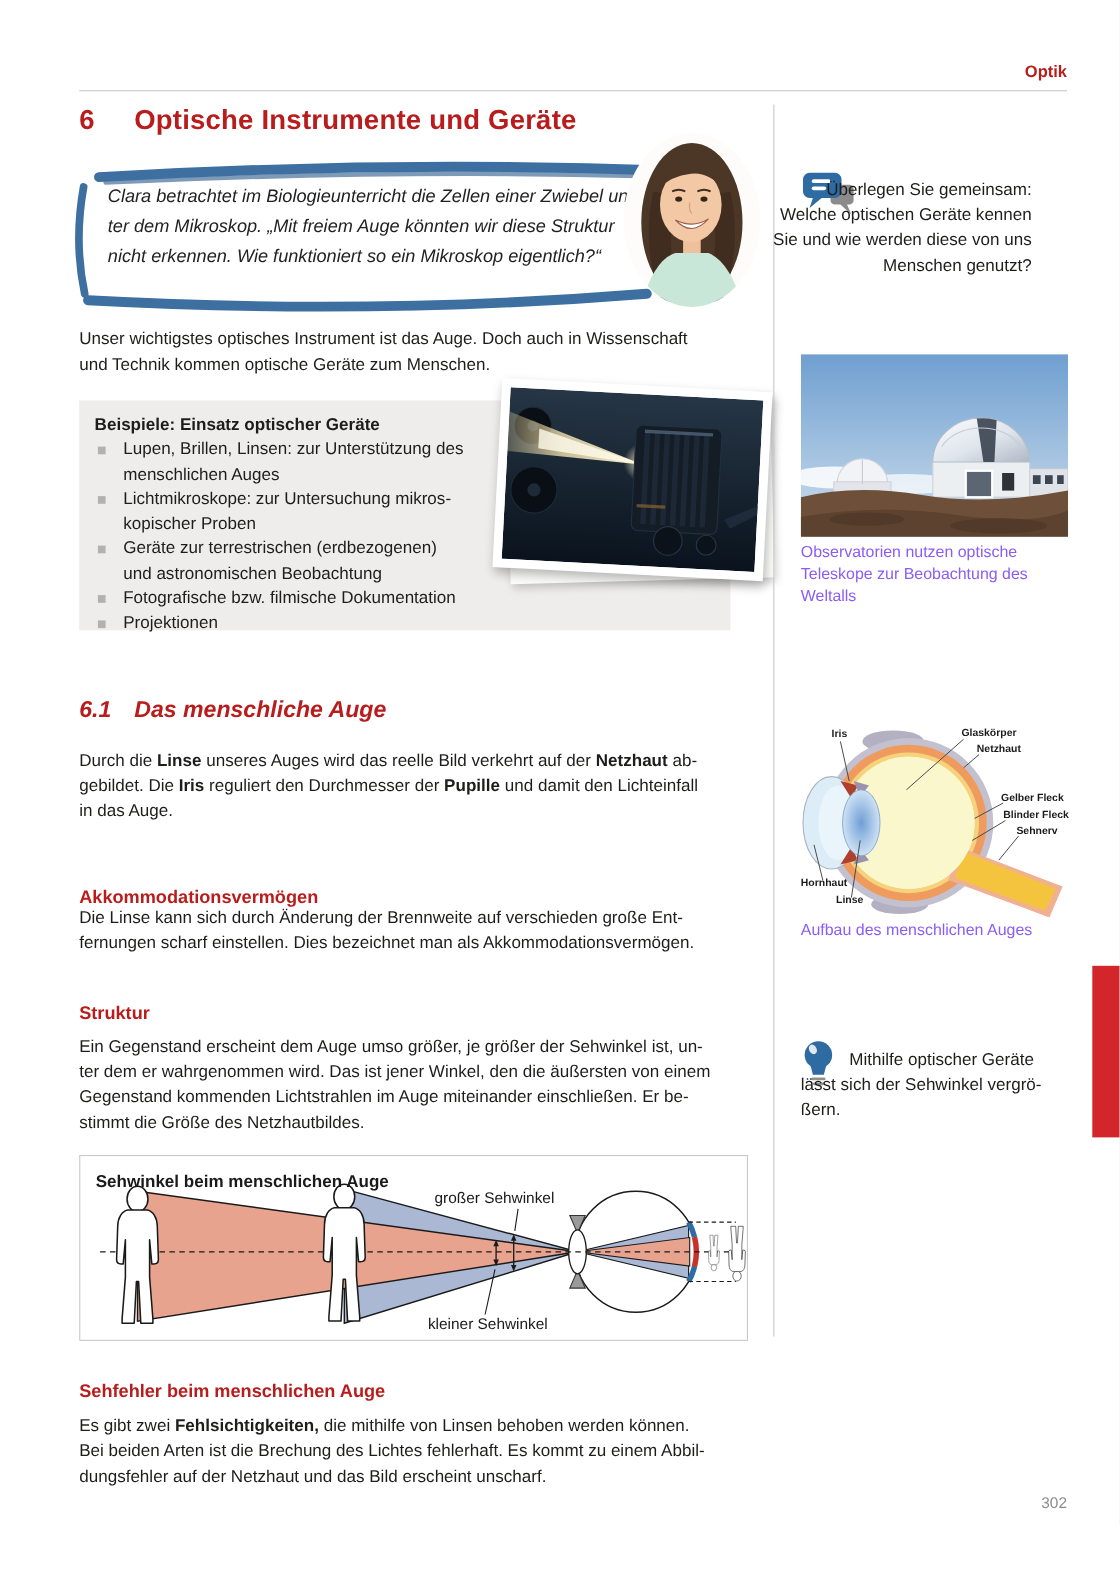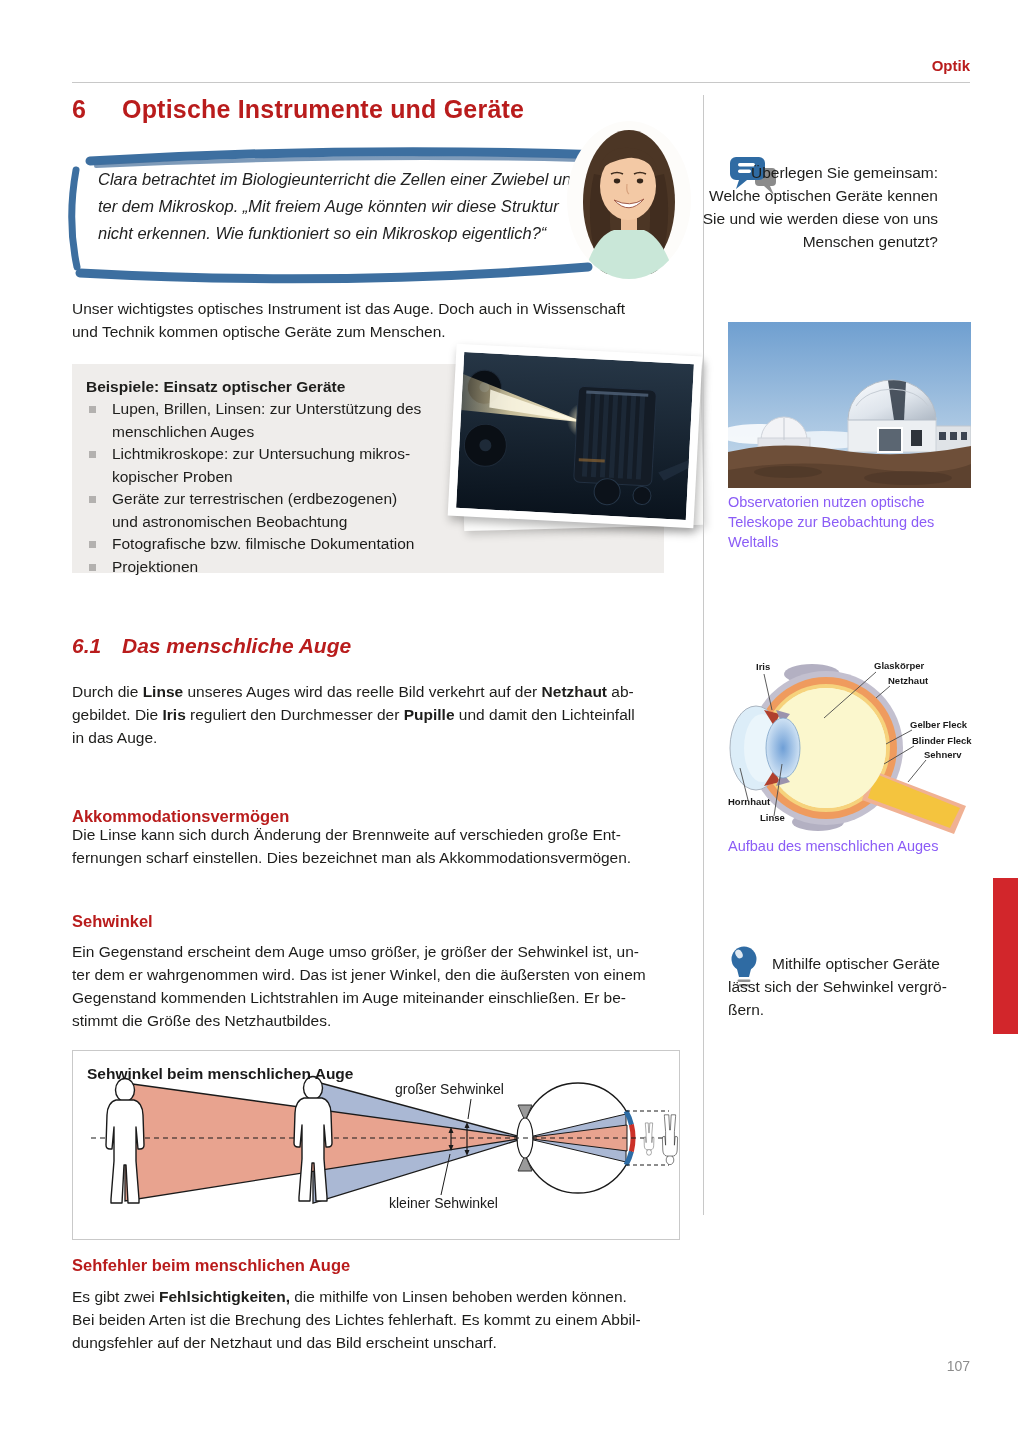--- a/index.html
+++ b/index.html
@@ -228,40 +228,40 @@
       <text x="2" y="153">Hornhaut</text>
       <text x="34" y="169">Linse</text>
     </g>
   </svg>
   <div class="abs caption" style="left:728px;top:836px;width:246px;">Aufbau des menschlichen Auges</div>
 
   <div class="abs sub-h red" style="left:72px;top:795px;margin-top:12px;">Akkommodationsvermögen</div>
   <div class="abs body-text" style="left:72px;top:823px;width:622px;">Die Linse kann sich durch Änderung der Brennweite auf verschieden große Ent-
 fernungen scharf einstellen. Dies bezeichnet man als Akkommodationsvermögen.</div>
 
-  <div class="abs sub-h red" style="left:72px;top:912px;">Sehwinkel</div>
+  <div class="abs sub-h red" style="left:72px;top:912px;">Struktur</div>
   <div class="abs body-text" style="left:72px;top:940px;width:622px;">Ein Gegenstand erscheint dem Auge umso größer, je größer der Sehwinkel ist, un-
 ter dem er wahrgenommen wird. Das ist jener Winkel, den die äußersten von einem
 Gegenstand kommenden Lichtstrahlen im Auge miteinander einschließen. Er be-
 stimmt die Größe des Netzhautbildes.</div>
 
   <svg class="abs" style="left:730px;top:946px;" width="30" height="46" viewBox="0 0 30 46">
     <circle cx="14" cy="13" r="12.5" fill="#2f6ba3"></circle>
     <path d="M7,23 L21,23 L19,31 L9,31 Z" fill="#2f6ba3"></path>
     <ellipse cx="9" cy="8" rx="3.4" ry="4.6" fill="#ffffff" opacity=".85" transform="rotate(-28 9 8)"></ellipse>
     <rect x="7.5" y="33.5" width="13" height="2.6" rx="1.3" fill="#8f8f8f"></rect>
     <rect x="9" y="38" width="10" height="2.6" rx="1.3" fill="#8f8f8f"></rect>
   </svg>
   <div class="abs sidebar-note" style="left:728px;top:952px;width:246px;text-indent:44px;">Mithilfe optischer Geräte
 lässt sich der Sehwinkel vergrö-
 ßern.</div>
 
   <div class="abs" style="left:993px;top:878px;width:25px;height:156px;background:#d2262b;"></div>
 
-  <div class="abs" style="left:72px;top:1050px;width:608px;height:190px;border:1px solid #c9c9c9;box-sizing:border-box;background:#ffffff;">
+  <div class="abs" style="left:72px;top:1050px;width:608px;height:169px;border:1px solid #c9c9c9;box-sizing:border-box;background:#ffffff;">
     <svg width="606" height="164" viewBox="0 0 606 164">
       <defs>
         <g id="figPerson">
           <ellipse cx="0" cy="-55" rx="9.5" ry="11.5" fill="#ffffff" stroke="#1a1a1a" stroke-width="1.4"></ellipse>
           <path d="M -9,-45 C -14,-44 -18,-38 -18,-30 L -19,0 Q -19,4 -15,4 L -13,4 L -11,-18 L -11,16 L -14,54 L -14,58 L -3,58 L -1,20 L 1,20 L 3,58 L 14,58 L 14,54 L 11,16 L 11,-18 L 13,4 L 15,4 Q 19,4 19,0 L 18,-30 C 18,-38 14,-44 9,-45 Z" fill="#ffffff" stroke="#1a1a1a" stroke-width="1.4" stroke-linejoin="round"></path>
         </g>
       </defs>
 
       <polygon points="240,30 452,87 240,152" fill="#aab8d4" stroke="#1a1a1a" stroke-width="1.3"></polygon>
       <polygon points="52,32 452,87 52,150" fill="#e8a38f" stroke="#1a1a1a" stroke-width="1.3"></polygon>
@@ -302,15 +302,15 @@
       <text x="322" y="43" font-size="14" fill="#1a1a1a">großer Sehwinkel</text>
       <text x="316" y="157" font-size="14" fill="#1a1a1a">kleiner Sehwinkel</text>
     </svg>
   </div>
 
   <div class="abs sub-h red" style="left:72px;top:1256px;text-align:right;">Sehfehler beim menschlichen Auge</div>
   <div class="abs body-text" style="left:72px;top:1285px;width:622px;"><span>Es gibt zwei </span><span class="b">Fehlsichtigkeiten,</span><span> die mithilfe von Linsen behoben werden können.
 Bei beiden Arten ist die Brechung des Lichtes fehlerhaft. Es kommt zu einem Abbil-
 dungsfehler auf der Netzhaut und das Bild erscheint unscharf.</span></div>
 
-  <div class="abs pagenum" style="left:880px;top:1358px;width:90px;">107</div>
+  <div class="abs pagenum" style="left:880px;top:1358px;width:90px;">302</div>
 
 </div>
 
 </body></html>

